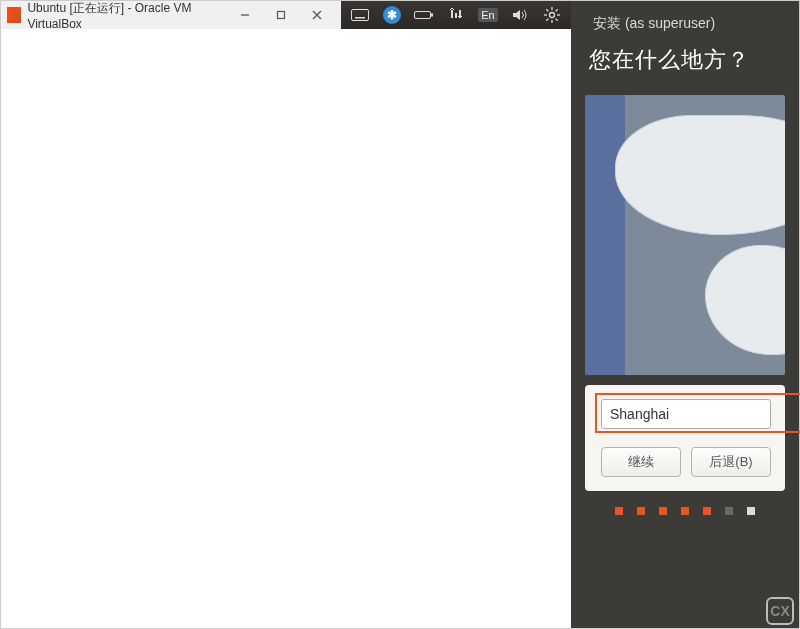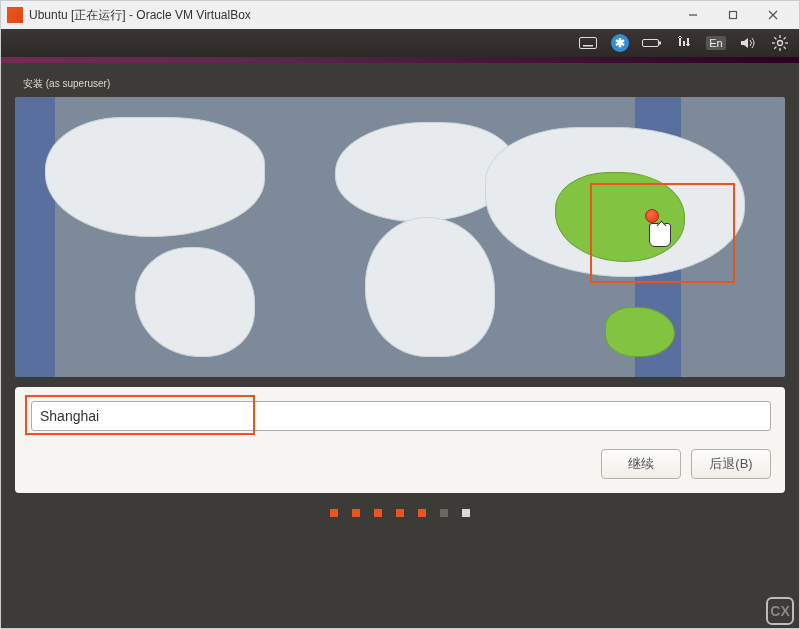--- a/index.html
+++ b/index.html
@@ -9,21 +9,20 @@
     background: #fff;
     font-family: "Segoe UI", Arial, sans-serif;
     position: relative;
     overflow: hidden;
   }
   .window {
     width: 800px;
     height: 629px;
     border: 1px solid #ccc;
     display: flex;
-    flex-direction: column;
   }
   .titlebar {
     height: 28px;
     background: #f0f0f0;
     display: flex;
     align-items: center;
     padding: 0 6px;
     font-size: 12px;
     color: #333;
   }
@@ -74,21 +73,21 @@
 
   .installer-body {
     flex: 1;
     background: #3c3b37;
     display: flex;
     flex-direction: column;
     position: relative;
   }
   .installer-title {
     color: #dcd9d2;
-    font-size: 10px;
+    font-size: 14px;
     padding: 14px 18px 6px 22px;
   }
   .installer-question {
     color: #ffffff;
     font-size: 22px;
     padding: 6px 18px 20px 18px;
     letter-spacing: 1px;
   }
 
   .map-area {
@@ -288,20 +287,21 @@
             <line x1="4.4" y1="11.6" x2="2.3" y2="13.7"></line>
           </g>
         </svg>
     </div>
   </div>
 
   <div class="gradient-strip"></div>
 
   <div class="installer-body">
     <div class="installer-title">安装 (as superuser)</div>
+    <div class="installer-question">您在什么地方？</div>
 
     <div class="map-area">
       <div class="tz-band left"></div>
       <div class="tz-band right" style="left:620px;width:46px;"></div>
 
       <div class="continent" style="left:30px;top:20px;width:220px;height:120px;border-radius:40% 50% 60% 55% / 50% 45% 55% 60%;"></div>
       <div class="continent" style="left:120px;top:150px;width:120px;height:110px;border-radius:50% 55% 45% 60%;"></div>
       <div class="continent" style="left:320px;top:25px;width:180px;height:100px;border-radius:55% 45% 60% 50%;"></div>
       <div class="continent" style="left:350px;top:120px;width:130px;height:140px;border-radius:55% 60% 45% 55%;"></div>
       <div class="continent" style="left:470px;top:30px;width:260px;height:150px;border-radius:40% 55% 50% 60%;"></div>

